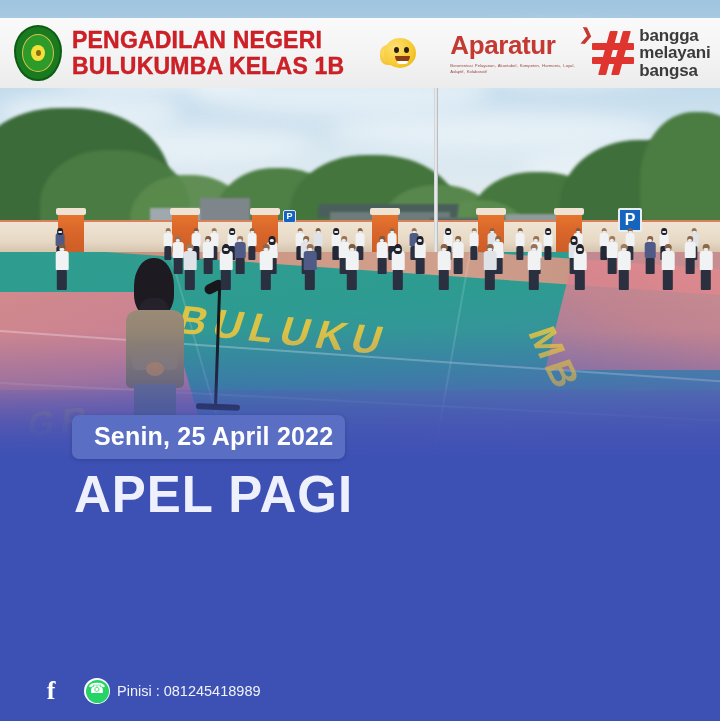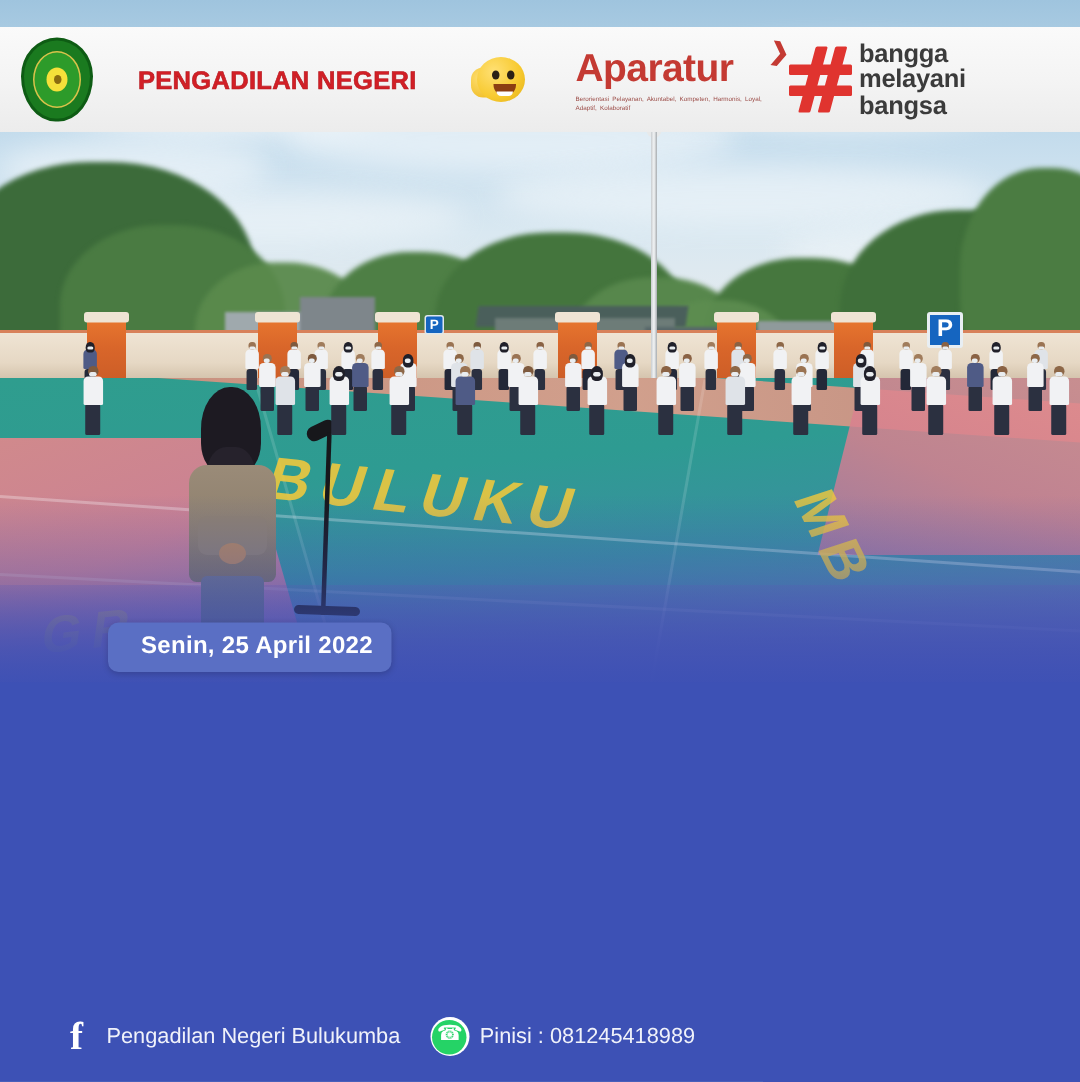--- a/index.html
+++ b/index.html
@@ -169,21 +169,21 @@
   .crest-i { position:absolute; left:8px; top:9px; right:8px; bottom:9px;
     background:#2d9b2a; border-radius:50%; border:1px solid #d8c24a; }
   .crest-c { position:absolute; left:17px; top:20px; width:14px; height:16px;
     background:#f5e03a; border-radius:50%; }
   .crest-d { position:absolute; left:22px; top:25px; width:5px; height:6px;
     background:#8a6b10; border-radius:50%; }
 
   .court-title { margin-left:10px; line-height:1.0; }
   .court-title .l1, .court-title .l2 {
     font-family:"Liberation Sans",sans-serif; font-weight:bold;
-    font-size:17px; color:#d21f26; letter-spacing:.2px;margin-left:20px;
+    font-size:23px; color:#d21f26; letter-spacing:.2px;
     -webkit-text-stroke:.4px #b4151c; }
   .court-title .l2 { margin-top:3px; }
 
   .jempol { display:flex; align-items:center; margin-left:36px; }
   .thumb { position:relative; width:40px; height:36px; }
   .thumb-f { position:absolute; left:4px; top:3px; width:32px; height:30px;
     background:radial-gradient(circle at 35% 32%, #ffe074 0%, #f7c92e 60%, #e0ad17 100%);
     border-radius:50%; }
   .thumb-u { position:absolute; left:0px; top:10px; width:16px; height:20px;
     background:radial-gradient(circle at 40% 35%, #ffe074, #eeb91e);
@@ -215,21 +215,21 @@
   .hm-h2{ left:1px;  top:26px; width:42px; height:7px; }
   .bangga { margin-left:4px; line-height:1.02; }
   .bangga div { font-family:"Liberation Sans",sans-serif; font-size:17px;
     font-weight:bold; color:#3b3b3b; letter-spacing:-.2px; }
 
   
   .panel { position:absolute; left:0; top:455px; width:720px; height:266px;
     background:#3d51b5; }
 
   .date-pill { position:absolute; left:72px; top:-40px;
-    background:#5a6fc4; color:#ffffff; font-weight:bold; font-size:16px;
+    background:#5a6fc4; color:#ffffff; font-weight:bold; font-size:25px;
     padding:7px 12px 8px 22px; border-radius:7px;
     font-family:"Liberation Sans",sans-serif; letter-spacing:.2px;
     box-shadow:0 1px 4px rgba(0,0,0,.18); }
 
   .title { position:absolute; left:74px; top:14px; color:#eef1fb;
     font-family:"Liberation Sans",sans-serif; font-weight:bold;
     font-size:51px; letter-spacing:1px; line-height:1; }
 
   .body-txt { position:absolute; left:74px; top:88px; width:572px;
     color:#e8ecf8; font-family:"Liberation Sans",sans-serif;
@@ -667,20 +667,21 @@
 
     <div class="crest">
       <div class="crest-o"></div>
         <div class="crest-i"></div>
       <div class="crest-c"></div>
         <div class="crest-d"></div>
     </div>
 
     <div class="court-title">
       <div class="l1">PENGADILAN NEGERI</div>
+      <div class="l2">BULUKUMBA KELAS 1B</div>
     </div>
 
     <div class="jempol">
       <div class="thumb">
         <div class="thumb-u"></div>
           <div class="thumb-f"></div>
         <div class="thumb-e1"></div>
           <div class="thumb-e2"></div>
         <div class="thumb-m"></div>
       </div>
@@ -703,28 +704,28 @@
         <div>melayani</div>
         <div>bangsa</div>
       </div>
     </div>
   </div>
 
   <div class="panel">
 
     <div class="date-pill">Senin, 25 April 2022</div>
 
+    <div class="title">APEL PAGI</div>
 
 
     <div class="footer">
 
 
       <div class="f-item">
         <div class="ic-fb">f</div>
-        <div class="f-label">Pengadilan Negeri Bulukumba</div>
       </div>
 
 
       <div class="f-item">
         <div class="ic-wa"></div>
         <div class="f-label">Pinisi : 081245418989</div>
       </div>
 
     </div>
   </div>

